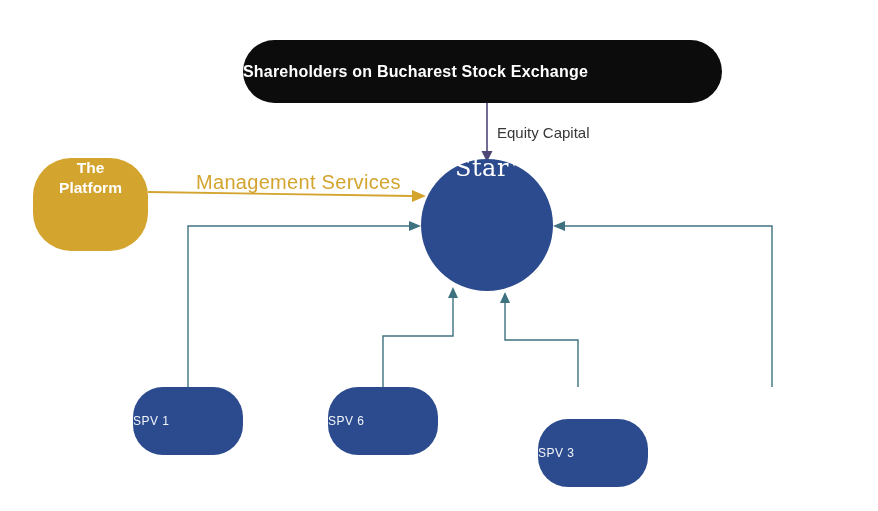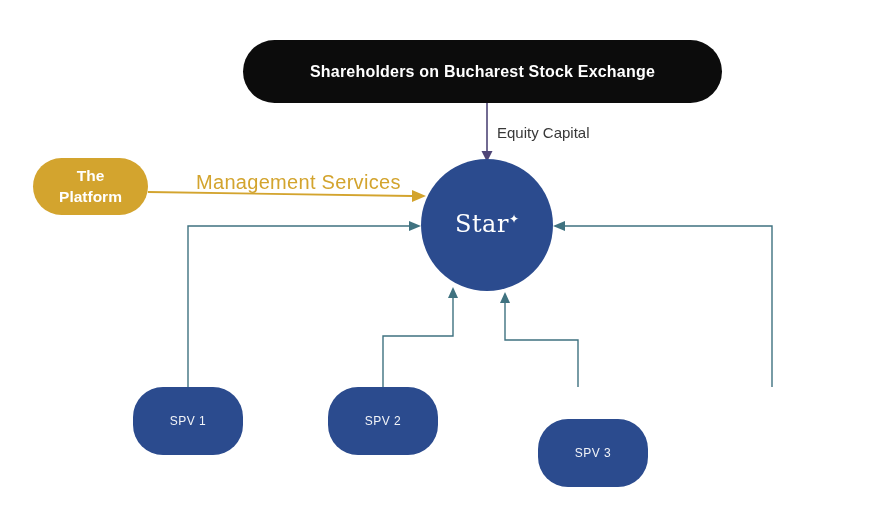--- a/index.html
+++ b/index.html
@@ -22,33 +22,33 @@
     z-index: 1;
   }
   .edge { fill: none; }
   .edge.teal   { stroke: var(--c-teal, #3f7280);  stroke-width: 1.4; }
   .edge.purple { stroke: var(--c-purple, #4f4677); stroke-width: 1.6; }
   .edge.gold   { stroke: var(--c-gold, #d3a42e);  stroke-width: 1.8; }
   .tri.teal    { fill: var(--c-teal, #3f7280);  stroke: none; }
   .tri.purple  { fill: var(--c-purple, #4f4677); stroke: none; }
   .tri.gold    { fill: var(--c-gold, #d3a42e);  stroke: none; }
 
-  .node { position: absolute; z-index: 2; display: flex; align-items: center; justify-content: center; box-sizing: border-box; }
+  .node { position: absolute; z-index: 2; display: flex; align-items: center; justify-content: flex-start; box-sizing: border-box; }
 
   .pill-black {
     left: 243px; top: 40px; width: 479px; height: 63px;
     background: var(--c-black_pill, #0c0c0c);
     border-radius: 32px;
   }
   .pill-black .lbl {
     color: #ffffff; font-weight: bold; font-size: 16px; letter-spacing: 0.2px;
   }
 
   .pill-gold {
-    left: 33px; top: 158px; width: 115px; height: 57px;
+    left: 33px; top: 158px; width: 115px; height: 93px;
     background: var(--c-gold, #d3a42e);
     border-radius: 38px;
     flex-direction: column;
   }
   .pill-gold .lbl {
     color: #ffffff; font-weight: bold; font-size: 15.5px; line-height: 1.3; text-align: center;
   }
 
   .hub {
     left: 421px; top: 159px; width: 132px; height: 132px;
@@ -140,19 +140,19 @@
   <div class="node hub">
     <div class="logo">
       <span><span>Star</span><span class="logo-star">✦</span></span><br>
     </div>
   </div>
 
   <div class="node spv spv-1">
     <span class="lbl">SPV 1</span>
   </div>
   <div class="node spv spv-2">
-    <span class="lbl">SPV 2</span>
+    <span class="lbl">SPV 6</span>
   </div>
   <div class="node spv spv-3">
     <span class="lbl">SPV 3</span>
   </div>
 
 </div>
 
 </body></html>

